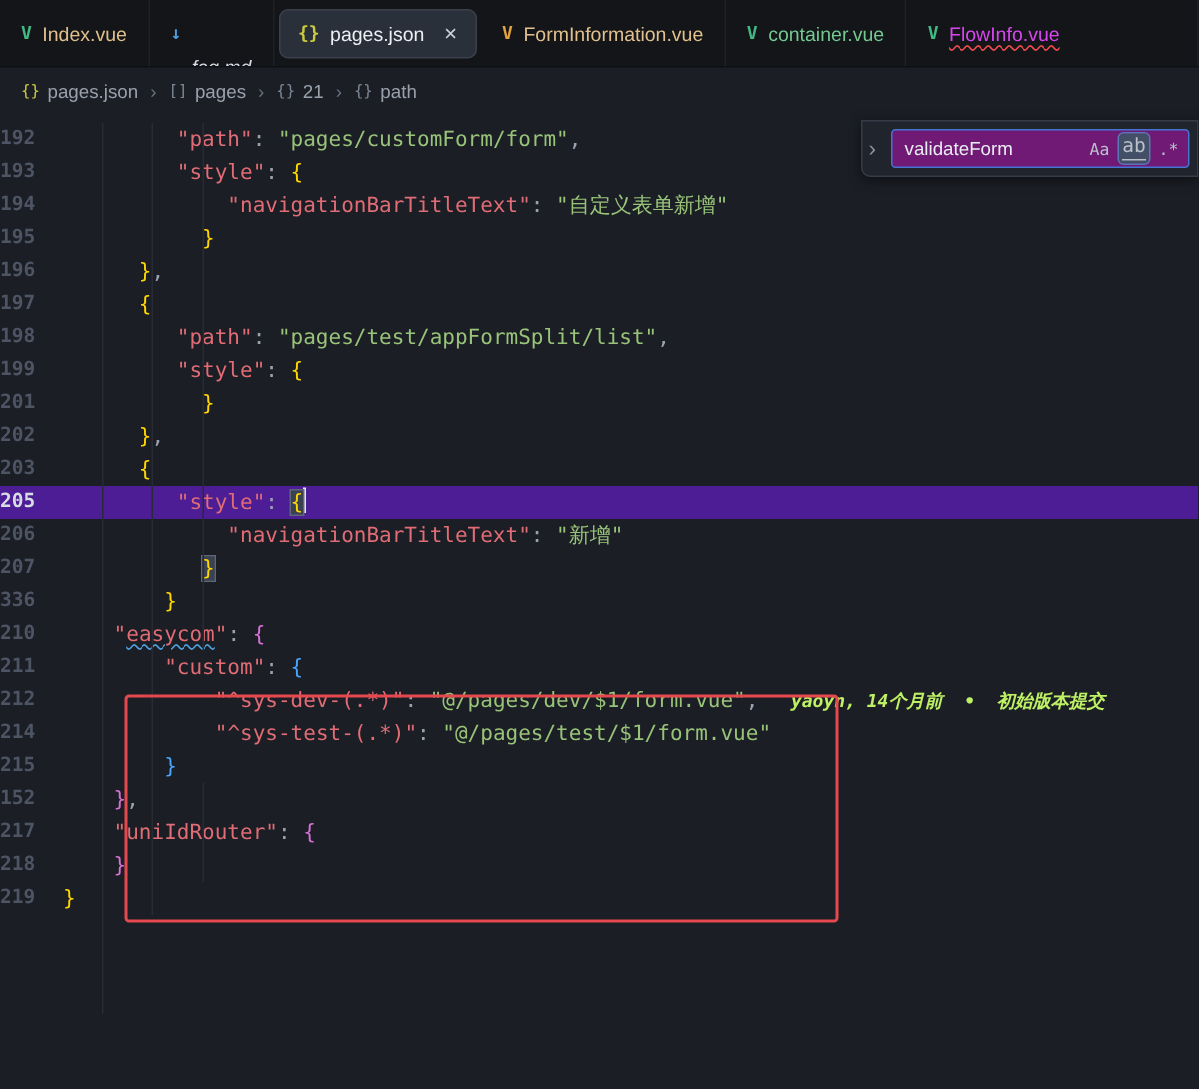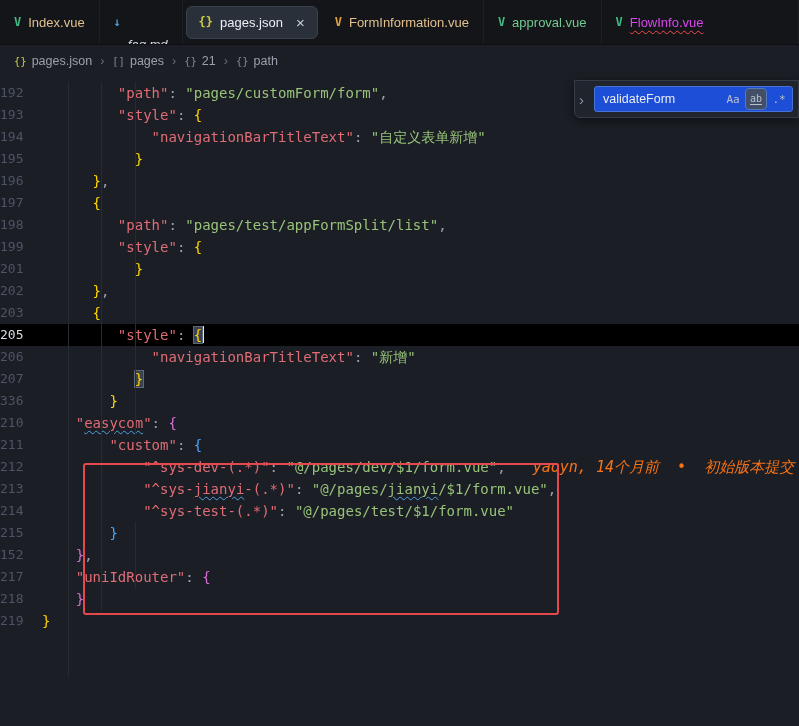--- a/index.html
+++ b/index.html
@@ -24,56 +24,56 @@
   .breadcrumb { height:32px; display:flex; align-items:center; padding-left:14px;
                 font-size:12.5px; color:#9aa1ad; background:#1b1e25; }
   .bc-item { display:flex; align-items:center; }
   .bc-icon { font-size:10.5px; margin-right:5px; font-family:"DejaVu Sans Mono",monospace; color:#7d8697; }
   .bc-sep { margin:0 8px; color:#687080; }
 
   
   .editor { position:relative; height:649px; background:#1b1e25; padding-top:5px;
             font-family:"DejaVu Sans Mono",monospace; font-size:14px; overflow:hidden; }
   .line { display:flex; height:22px; line-height:22px; white-space:pre; }
-  .line.current { background:#000000; }
+  .line.current { background:#4c1d95; }
   .line.current .num { color:#d6dbe4; }
   .num { flex:0 0 42px; width:42px; text-align:right; padding-right:26px;
-         color:#4d5464; font-size:13px; }
+         color:#4d5464; font-size:13px;font-weight:bold; }
   .code { flex:1; }
   .guide { position:absolute; width:1px; background:#262b34; }
 
   
   .tk-w { color:#9aa2b1; }
   .tk-k { color:#e06c75; }
   .tk-s { color:#98c379; }
   .tk-p { color:#9aa2b1; }
   .tk-g { color:#ffd700; }
   .tk-o { color:#d670d6; }
   .tk-u { color:#4aa5ff; }
-  .tk-bl { color:#f97316; font-style:italic; font-size:15px; }
+  .tk-bl { color:#bef264; font-style:italic; font-size:12px;font-weight:bold; }
   .tk-sq { text-decoration:underline wavy #4ea1e0 1px; text-underline-offset:2px; }
   .tk-mb { background:#3a4150; outline:1px solid #5d6878; }
   .tk-cur { display:inline-block; width:2px; height:17px; background:#e2e6ee; vertical-align:-3px; }
 
   .squiggle-red { text-decoration:underline wavy #f14c4c 1px; text-underline-offset:3px; }
 
   
   .find-widget { position:absolute; left:574px; top:80px; width:225px; height:38px;
                  background:#20252d; border:1px solid #353c48; border-radius:0 0 0 6px;
                  display:flex; align-items:center; gap:5px; padding:0 5px 0 4px;
                  box-shadow:0 2px 8px rgba(0,0,0,.5); z-index:30; }
   .find-chevron { color:#8a93a3; font-size:15px; width:10px; line-height:1; }
-  .find-input { flex:1; height:26px; background:#1d4ed8; border:1px solid #4673d4;
+  .find-input { flex:1; height:26px; background:#701a75; border:1px solid #4673d4;
                 border-radius:3px; display:flex; align-items:center; padding:0 3px 0 8px; gap:3px; }
   .find-text { flex:1; font-size:12.5px; color:#e9ecf2; }
   .find-opt { width:20px; height:20px; border-radius:3px; display:flex; align-items:center;
               justify-content:center; font-size:11px; color:#b9c0cc;
               font-family:"DejaVu Sans Mono",monospace; }
   .find-opt.active { background:#434f66; outline:1px solid #5877b5; }
-  .ab-underline { border-bottom:1px solid currentColor; font-size:10px; line-height:1.1; }
+  .ab-underline { border-bottom:1px solid currentColor; font-size:13px; line-height:1.1; }
 
   
   .annotation { position:absolute; border:2px solid #e5484d; border-radius:3px;
                 z-index:40; pointer-events:none; }
 </style>
 </head>
 <body>
 
 <div class="window">
 
@@ -90,21 +90,21 @@
       <span class="tab-icon" style="color: rgb(203, 203, 65);">{}</span>
       <span class="tab-label" style="color: rgb(236, 239, 244);">pages.json</span>
       <span class="tab-close">×</span>
     </div>
     <div class="tab">
       <span class="tab-icon" style="color: rgb(226, 162, 60);">V</span>
       <span class="tab-label" style="color: rgb(226, 192, 141);">FormInformation.vue</span>
     </div>
     <div class="tab">
       <span class="tab-icon" style="color: rgb(66, 184, 131);">V</span>
-      <span class="tab-label" style="color: rgb(115, 201, 145);">approval.vue</span>
+      <span class="tab-label" style="color: rgb(115, 201, 145);">container.vue</span>
     </div>
     <div class="tab">
       <span class="tab-icon" style="color: rgb(66, 184, 131);">V</span>
       <span class="tab-label squiggle-red" style="color: #d946ef;">FlowInfo.vue</span>
     </div>
   </div>
 
   <div class="breadcrumb">
     <span class="bc-item">
       <span class="bc-icon" style="color: rgb(203, 203, 65);">{}</span>
@@ -144,21 +144,20 @@
         <div class="line"><span class="num">201</span><span class="code"><span class="tk-w">           </span><span class="tk-g">}</span></span></div>
         <div class="line"><span class="num">202</span><span class="code"><span class="tk-w">      </span><span class="tk-g">}</span><span class="tk-p">,</span></span></div>
         <div class="line"><span class="num">203</span><span class="code"><span class="tk-w">      </span><span class="tk-g">{</span></span></div>
         <div class="line current"><span class="num">205</span><span class="code"><span class="tk-w">         </span><span class="tk-k">"style"</span><span class="tk-p">: </span><span class="tk-g tk-mb">{</span><span class="tk-cur"></span></span></div>
         <div class="line"><span class="num">206</span><span class="code"><span class="tk-w">             </span><span class="tk-k">"navigationBarTitleText"</span><span class="tk-p">: </span><span class="tk-s">"新增"</span></span></div>
         <div class="line"><span class="num">207</span><span class="code"><span class="tk-w">           </span><span class="tk-g tk-mb">}</span></span></div>
         <div class="line"><span class="num">336</span><span class="code"><span class="tk-w">        </span><span class="tk-g">}</span></span></div>
         <div class="line"><span class="num">210</span><span class="code"><span class="tk-w">    </span><span class="tk-k">"</span><span class="tk-k tk-sq">easycom</span><span class="tk-k">"</span><span class="tk-p">: </span><span class="tk-o">{</span></span></div>
         <div class="line"><span class="num">211</span><span class="code"><span class="tk-w">        </span><span class="tk-k">"custom"</span><span class="tk-p">: </span><span class="tk-u">{</span></span></div>
         <div class="line"><span class="num">212</span><span class="code"><span class="tk-w">            </span><span class="tk-k">"^sys-dev-(.*)"</span><span class="tk-p">: </span><span class="tk-s">"@/pages/dev/$1/form.vue"</span><span class="tk-p">,</span><span class="tk-bl">   yaoyn, 14个月前  •  初始版本提交</span></span></div>
-        <div class="line"><span class="num">213</span><span class="code"><span class="tk-w">            </span><span class="tk-k">"^sys-</span><span class="tk-k tk-sq">jianyi</span><span class="tk-k">-(.*)"</span><span class="tk-p">: </span><span class="tk-s">"@/pages/</span><span class="tk-s tk-sq">jianyi</span><span class="tk-s">/$1/form.vue"</span><span class="tk-p">,</span></span></div>
         <div class="line"><span class="num">214</span><span class="code"><span class="tk-w">            </span><span class="tk-k">"^sys-test-(.*)"</span><span class="tk-p">: </span><span class="tk-s">"@/pages/test/$1/form.vue"</span></span></div>
         <div class="line"><span class="num">215</span><span class="code"><span class="tk-w">        </span><span class="tk-u">}</span></span></div>
         <div class="line"><span class="num">152</span><span class="code"><span class="tk-w">    </span><span class="tk-o">}</span><span class="tk-p">,</span></span></div>
         <div class="line"><span class="num">217</span><span class="code"><span class="tk-w">    </span><span class="tk-k">"uniIdRouter"</span><span class="tk-p">: </span><span class="tk-o">{</span></span></div>
         <div class="line"><span class="num">218</span><span class="code"><span class="tk-w">    </span><span class="tk-o">}</span></span></div>
         <div class="line"><span class="num">219</span><span class="code"><span class="tk-g">}</span></span></div>
       </div>
   </div>
 
 </div>

